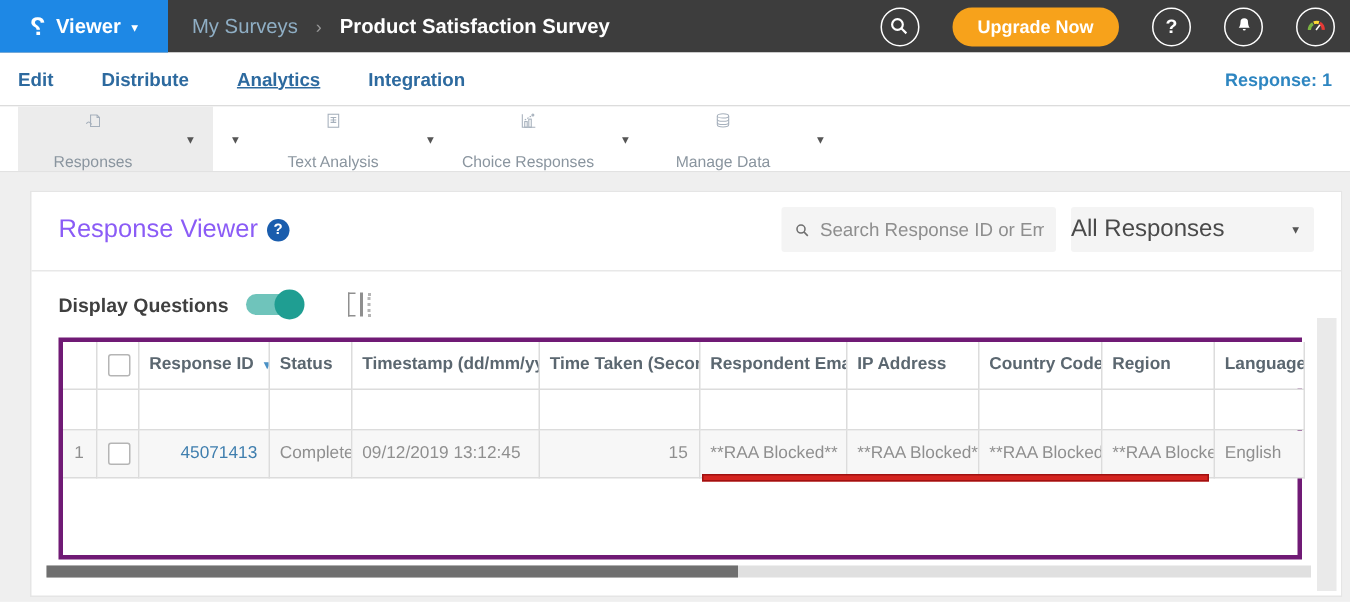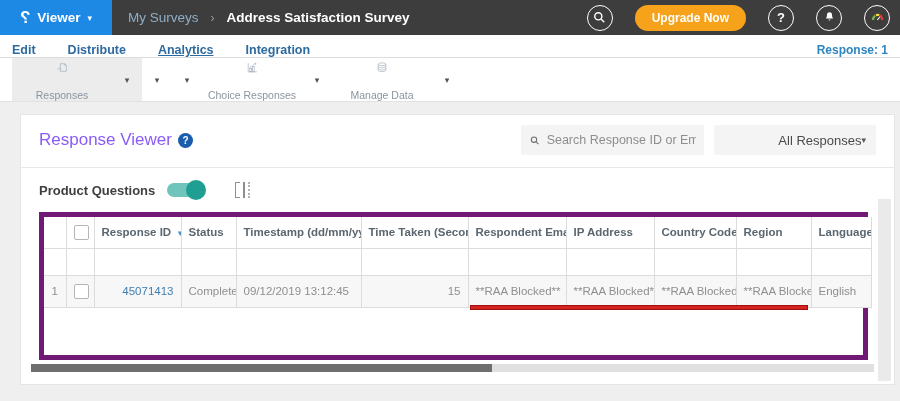--- a/index.html
+++ b/index.html
@@ -13,21 +13,21 @@
   .logo-caret { color:#fff; font-size:9px; }
   .breadcrumb { margin-left:16px; font-size:13.5px; display:flex; align-items:center; gap:12px; }
   .crumb-parent { color:#8FAEC4; cursor:pointer; }
   .crumb-sep { color:#9a9a9a; font-size:12px; }
   .crumb-current { color:#fff; font-weight:600; }
   .topbar-right { margin-left:auto; display:flex; align-items:center; gap:22px; padding-right:10px; }
   .circle-btn { width:26px; height:26px; border:1.5px solid #fff; border-radius:50%; display:flex; align-items:center; justify-content:center; cursor:pointer; color:#fff; font-size:13px; font-weight:bold; }
   .upgrade-btn { background:#F7A21B; border:none; color:#fff; font-weight:bold; font-size:12px; padding:6px 17px; border-radius:13px; cursor:pointer; font-family:"Liberation Sans",sans-serif; }
 
   
-  .subnav { height:23px; background:#fff; border-bottom:1px solid #dcdcdc; display:flex; align-items:flex-end; padding:0 12px; gap:32px; }
+  .subnav { height:36px; background:#fff; border-bottom:1px solid #dcdcdc; display:flex; align-items:center; padding:0 12px; gap:32px; }
   .subnav a { font-size:12.5px; font-weight:700; color:#2D6A9F; text-decoration:none; cursor:pointer; }
   .subnav a.active { text-decoration:underline; }
   .response-count { margin-left:auto; font-size:12px; font-weight:700; color:#2E86C1; }
 
   
   .toolbar { height:44px; background:#fff; border-bottom:1px solid #e2e2e2; display:flex; padding-left:12px; }
   .tb-group { display:flex; height:100%; cursor:pointer; }
   .tb-group.active { background:#ECECEC; }
   .tb-item { width:100px; display:flex; flex-direction:column; align-items:center; justify-content:center; padding-top:3px; }
   .tb-item svg { stroke:#A6B0BC; fill:none; stroke-width:1.3; }
@@ -37,34 +37,34 @@
   
   .page { height:299px; background:#EFEFEF; padding:12px 5px 0 20px; }
   .card { width:875px; height:271px; background:#fff; border:1px solid #e5e5e5; position:relative; }
   .card-header { display:flex; align-items:center; padding:10px 18px 12px 18px; }
   .rv-title { font-size:17px; font-weight:400; color:#8b5cf6; }
   .help-badge { display:inline-flex; width:15px; height:15px; background:#1A5DAD; color:#fff; border-radius:50%; font-size:10px; font-weight:bold; align-items:center; justify-content:center; margin-left:6px; vertical-align:middle; cursor:pointer; }
   .search-box { margin-left:auto; width:183px; height:30px; background:#F4F4F4; display:flex; align-items:center; padding:0 8px; border-radius:2px; }
   .search-box input { border:none; background:transparent; outline:none; font-size:12.5px; color:#444; width:100%; margin-left:6px; font-family:"Liberation Sans",sans-serif; }
   .search-box input::placeholder { color:#8E8E8E; }
   .filter-dd { margin-left:10px; width:162px; height:30px; background:#F4F4F4; display:flex; align-items:center; border-radius:2px; cursor:pointer; }
-  .filter-dd .dd-label { flex:1; text-align:right; font-size:13px; color:#4A4A4A; }
+  .filter-dd .dd-label { flex:1; text-align:left; font-size:16px; color:#4A4A4A; }
   .filter-dd .dd-caret { padding-right:10px; color:#555; font-size:9px; }
   .card-divider { border-bottom:1px solid #e8e8e8; }
   .controls { display:flex; align-items:center; padding:14px 18px 10px 18px; }
   .dq-label { font-size:13px; color:#3F3F3F; font-weight:600; }
   .toggle { width:36px; height:14px; background:#6FC4BB; border-radius:7px; position:relative; margin-left:12px; cursor:pointer; }
   .toggle .knob { position:absolute; right:-3px; top:-3px; width:20px; height:20px; border-radius:50%; background:#1F9E92; }
   .freeze-icon { display:flex; align-items:center; margin-left:32px; cursor:pointer; height:16px; }
   .freeze-icon .fr-bracket { width:5px; height:16px; border:1.5px solid #8F8F8F; border-right:none; }
   .freeze-icon .fr-bar { width:2px; height:16px; background:#8F8F8F; margin-left:3px; }
   .freeze-icon .fr-dots { width:0; height:16px; border-left:2px dotted #B5B5B5; margin-left:3px; }
 
   
-  .grid-viewport { position:absolute; left:18px; top:97px; width:829px; height:148px; border:5px solid #701a75; background:#fff; }
+  .grid-viewport { position:absolute; left:18px; top:97px; width:829px; height:148px; border:3px solid #701a75; background:#fff; }
   table.grid { border-collapse:collapse; table-layout:fixed; width:827px; }
   table.grid th, table.grid td { border-right:1px solid #DCDCDC; border-bottom:1px solid #DCDCDC; font-size:11.5px; padding:0 7px; overflow:hidden; white-space:nowrap; }
   table.grid th { height:31px; text-align:left; color:#5B6770; font-weight:700; background:#fff; }
   tr.filter-row td { height:27px; background:#fff; }
   tr.data-row td { height:32px; background:#F7F7F7; color:#8F8F8F; }
   .cell-num { text-align:center; color:#8F8F8F; }
   .cell-right { text-align:right; }
   .id-link { color:#3F7EAE; cursor:pointer; }
   .chk { width:15px; height:15px; border:1px solid #B5B5B5; border-radius:2px; background:#fff; margin:0 auto; cursor:pointer; }
   .sort-desc { color:#4A90C4; font-size:8px; margin-left:5px; cursor:pointer; }
@@ -80,21 +80,21 @@
 
 <div class="topbar">
   <div class="logo-block">
     <span class="logo-glyph">?</span>
     <span class="logo-label">Viewer</span>
     <span class="logo-caret">▾</span>
   </div>
   <div class="breadcrumb">
     <span class="crumb-parent">My Surveys</span>
     <span class="crumb-sep">›</span>
-    <span class="crumb-current">Address Satisfaction Survey</span>
+    <span class="crumb-current">Product Satisfaction Survey</span>
   </div>
   <div class="topbar-right">
     <div class="circle-btn">
       <svg width="17" height="17" viewBox="0 0 20 20">
         <circle cx="8.6" cy="8.6" r="4.2" stroke="#fff" stroke-width="1.7" fill="none"></circle>
         <line x1="11.8" y1="11.8" x2="15.6" y2="15.6" stroke="#fff" stroke-width="1.7"></line>
       </svg>
     </div>
     <button class="upgrade-btn">Upgrade Now</button>
     <div class="circle-btn">
@@ -136,20 +136,30 @@
       <span class="tb-label">Responses</span>
     </div>
     <div class="tb-caret">▾</div>
   </div>
 
   <div class="tb-group">
     <div class="tb-caret">▾</div>
   </div>
 
   <div class="tb-group">
+    <div class="tb-item">
+      <svg width="24" height="22" viewBox="0 0 24 24">
+        <rect x="6" y="4" width="13" height="16"></rect>
+        <line x1="9" y1="8" x2="16" y2="8"></line>
+          <line x1="9" y1="11" x2="16" y2="11"></line>
+        <line x1="9" y1="14" x2="16" y2="14"></line>
+          <line x1="12.5" y1="8" x2="12.5" y2="14"></line>
+      </svg>
+      <span class="tb-label">Text Analysis</span>
+    </div>
     <div class="tb-caret">▾</div>
   </div>
 
   <div class="tb-group">
     <div class="tb-item">
       <svg width="24" height="22" viewBox="0 0 24 24">
         <path d="M5 4v16h16"></path>
         <rect x="8" y="13" width="3" height="7"></rect>
           <rect x="13" y="10" width="3" height="10"></rect>
         <path d="M8 11l10-6" stroke-dasharray="2 1.5"></path>
@@ -187,21 +197,21 @@
         <input type="text" placeholder="Search Response ID or Email" style="">
       </div>
       <div class="filter-dd">
         <span class="dd-label">All Responses</span>
         <span class="dd-caret">▾</span>
       </div>
     </div>
     <div class="card-divider"></div>
 
     <div class="controls">
-      <span class="dq-label">Product Questions</span>
+      <span class="dq-label">Display Questions</span>
       <div class="toggle">
           <div class="knob"></div>
         </div>
       <div class="freeze-icon">
         <span class="fr-bracket"></span>
         <span class="fr-bar"></span>
         <span class="fr-dots"></span>
       </div>
     </div>
 

